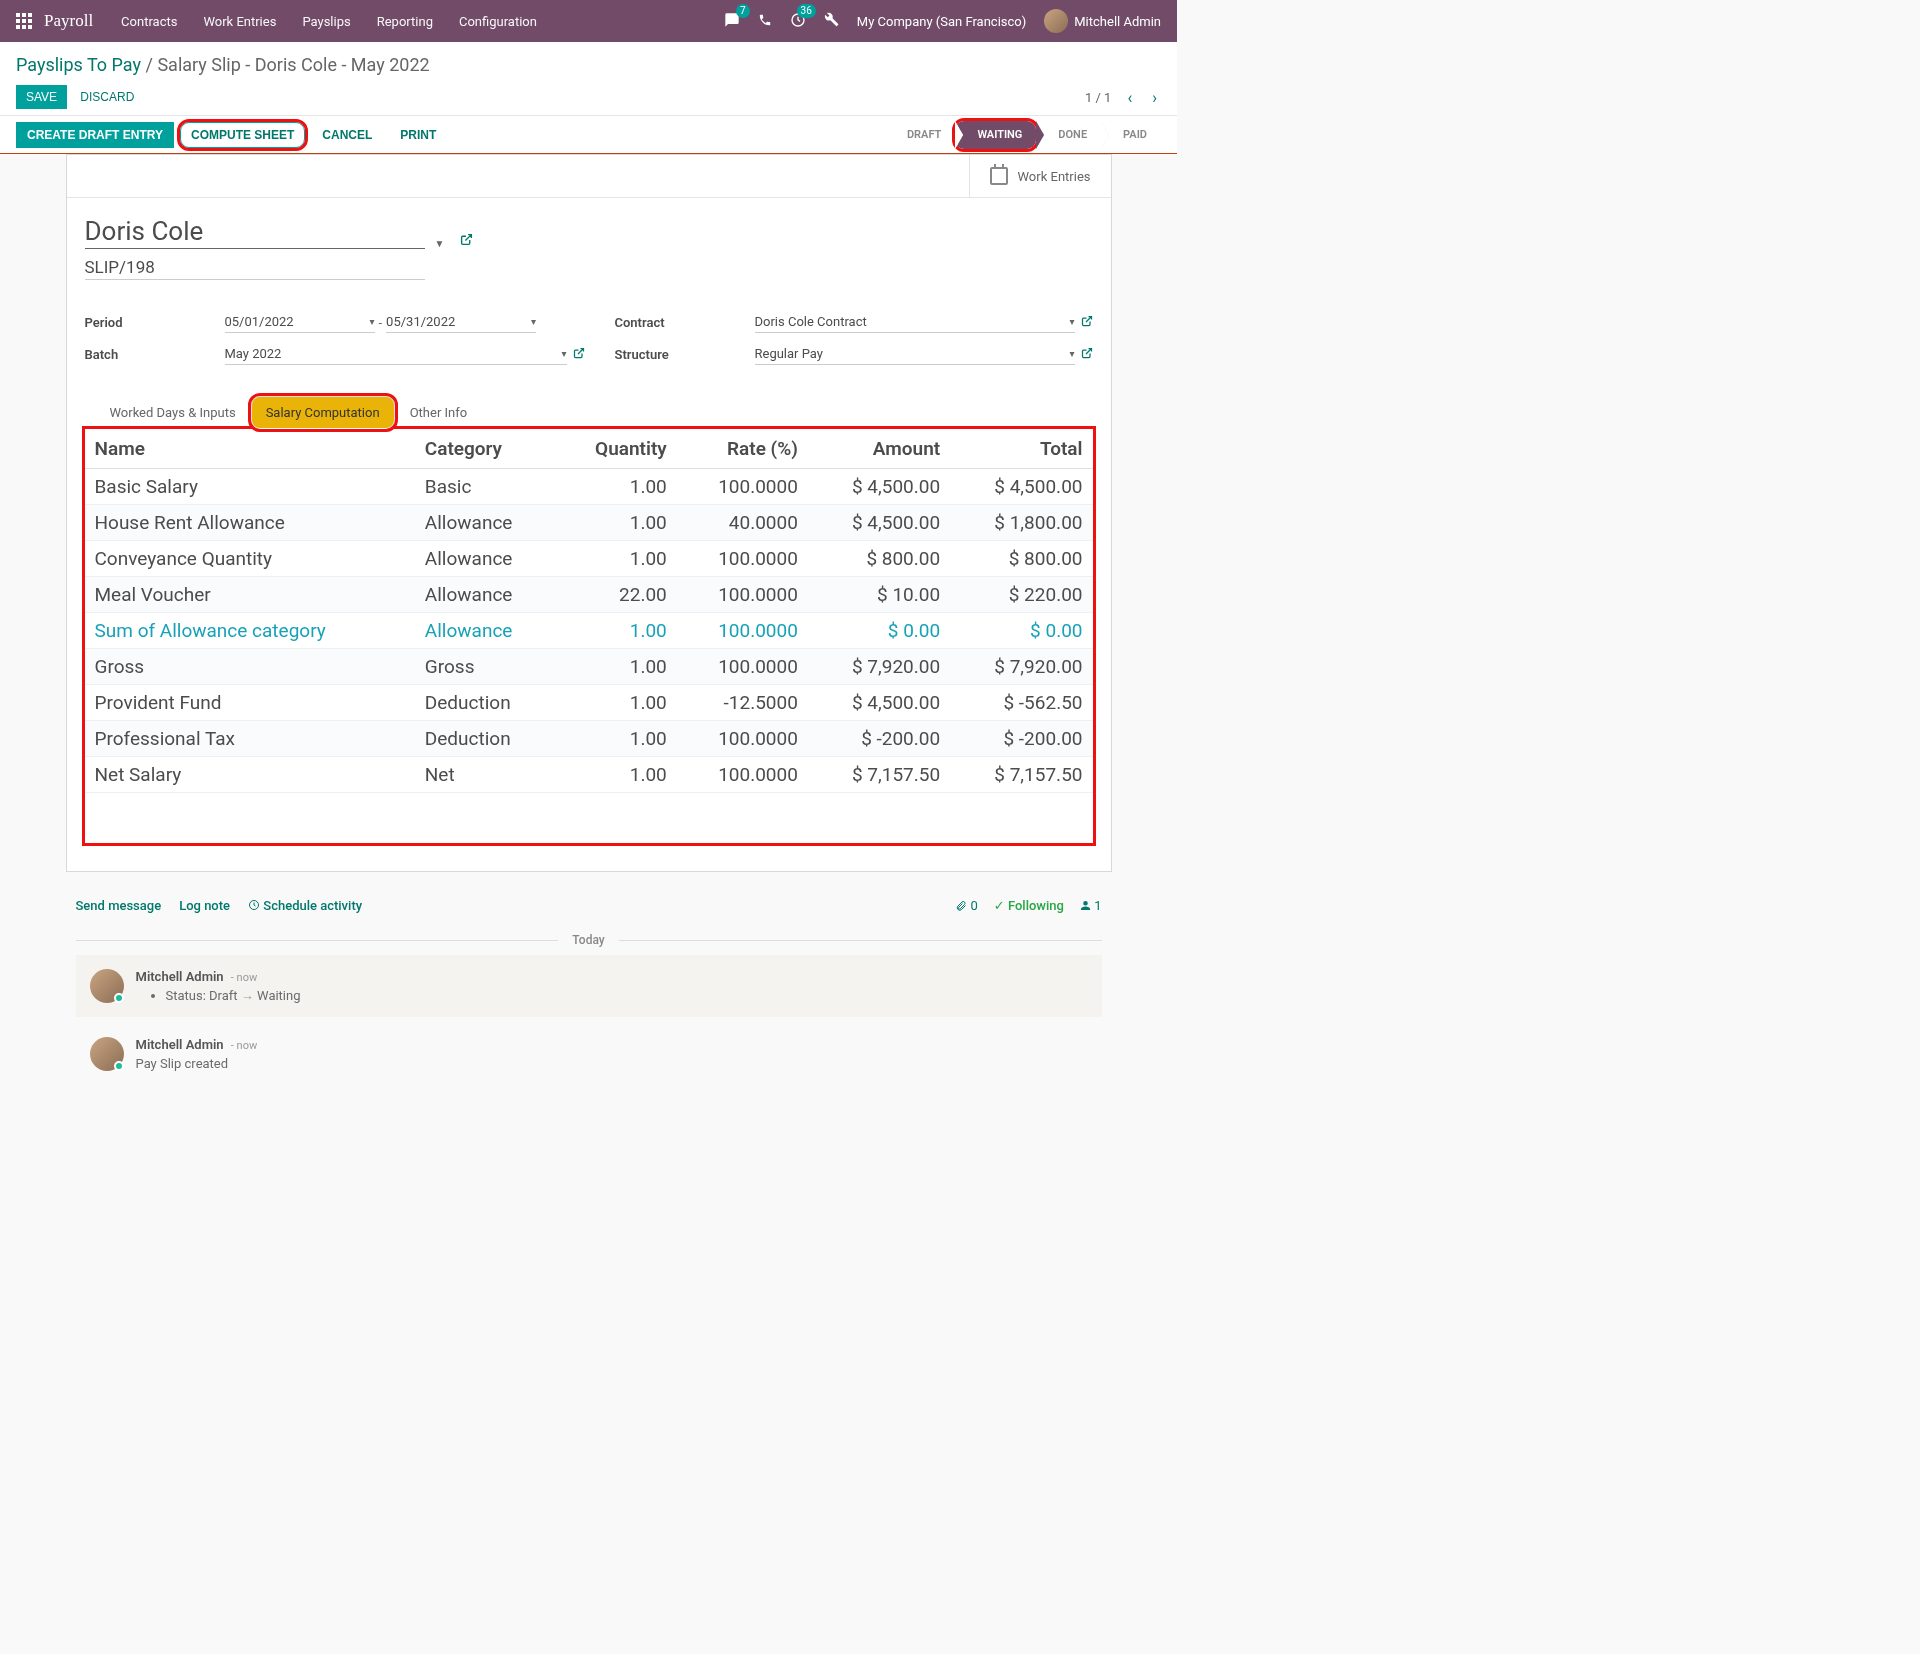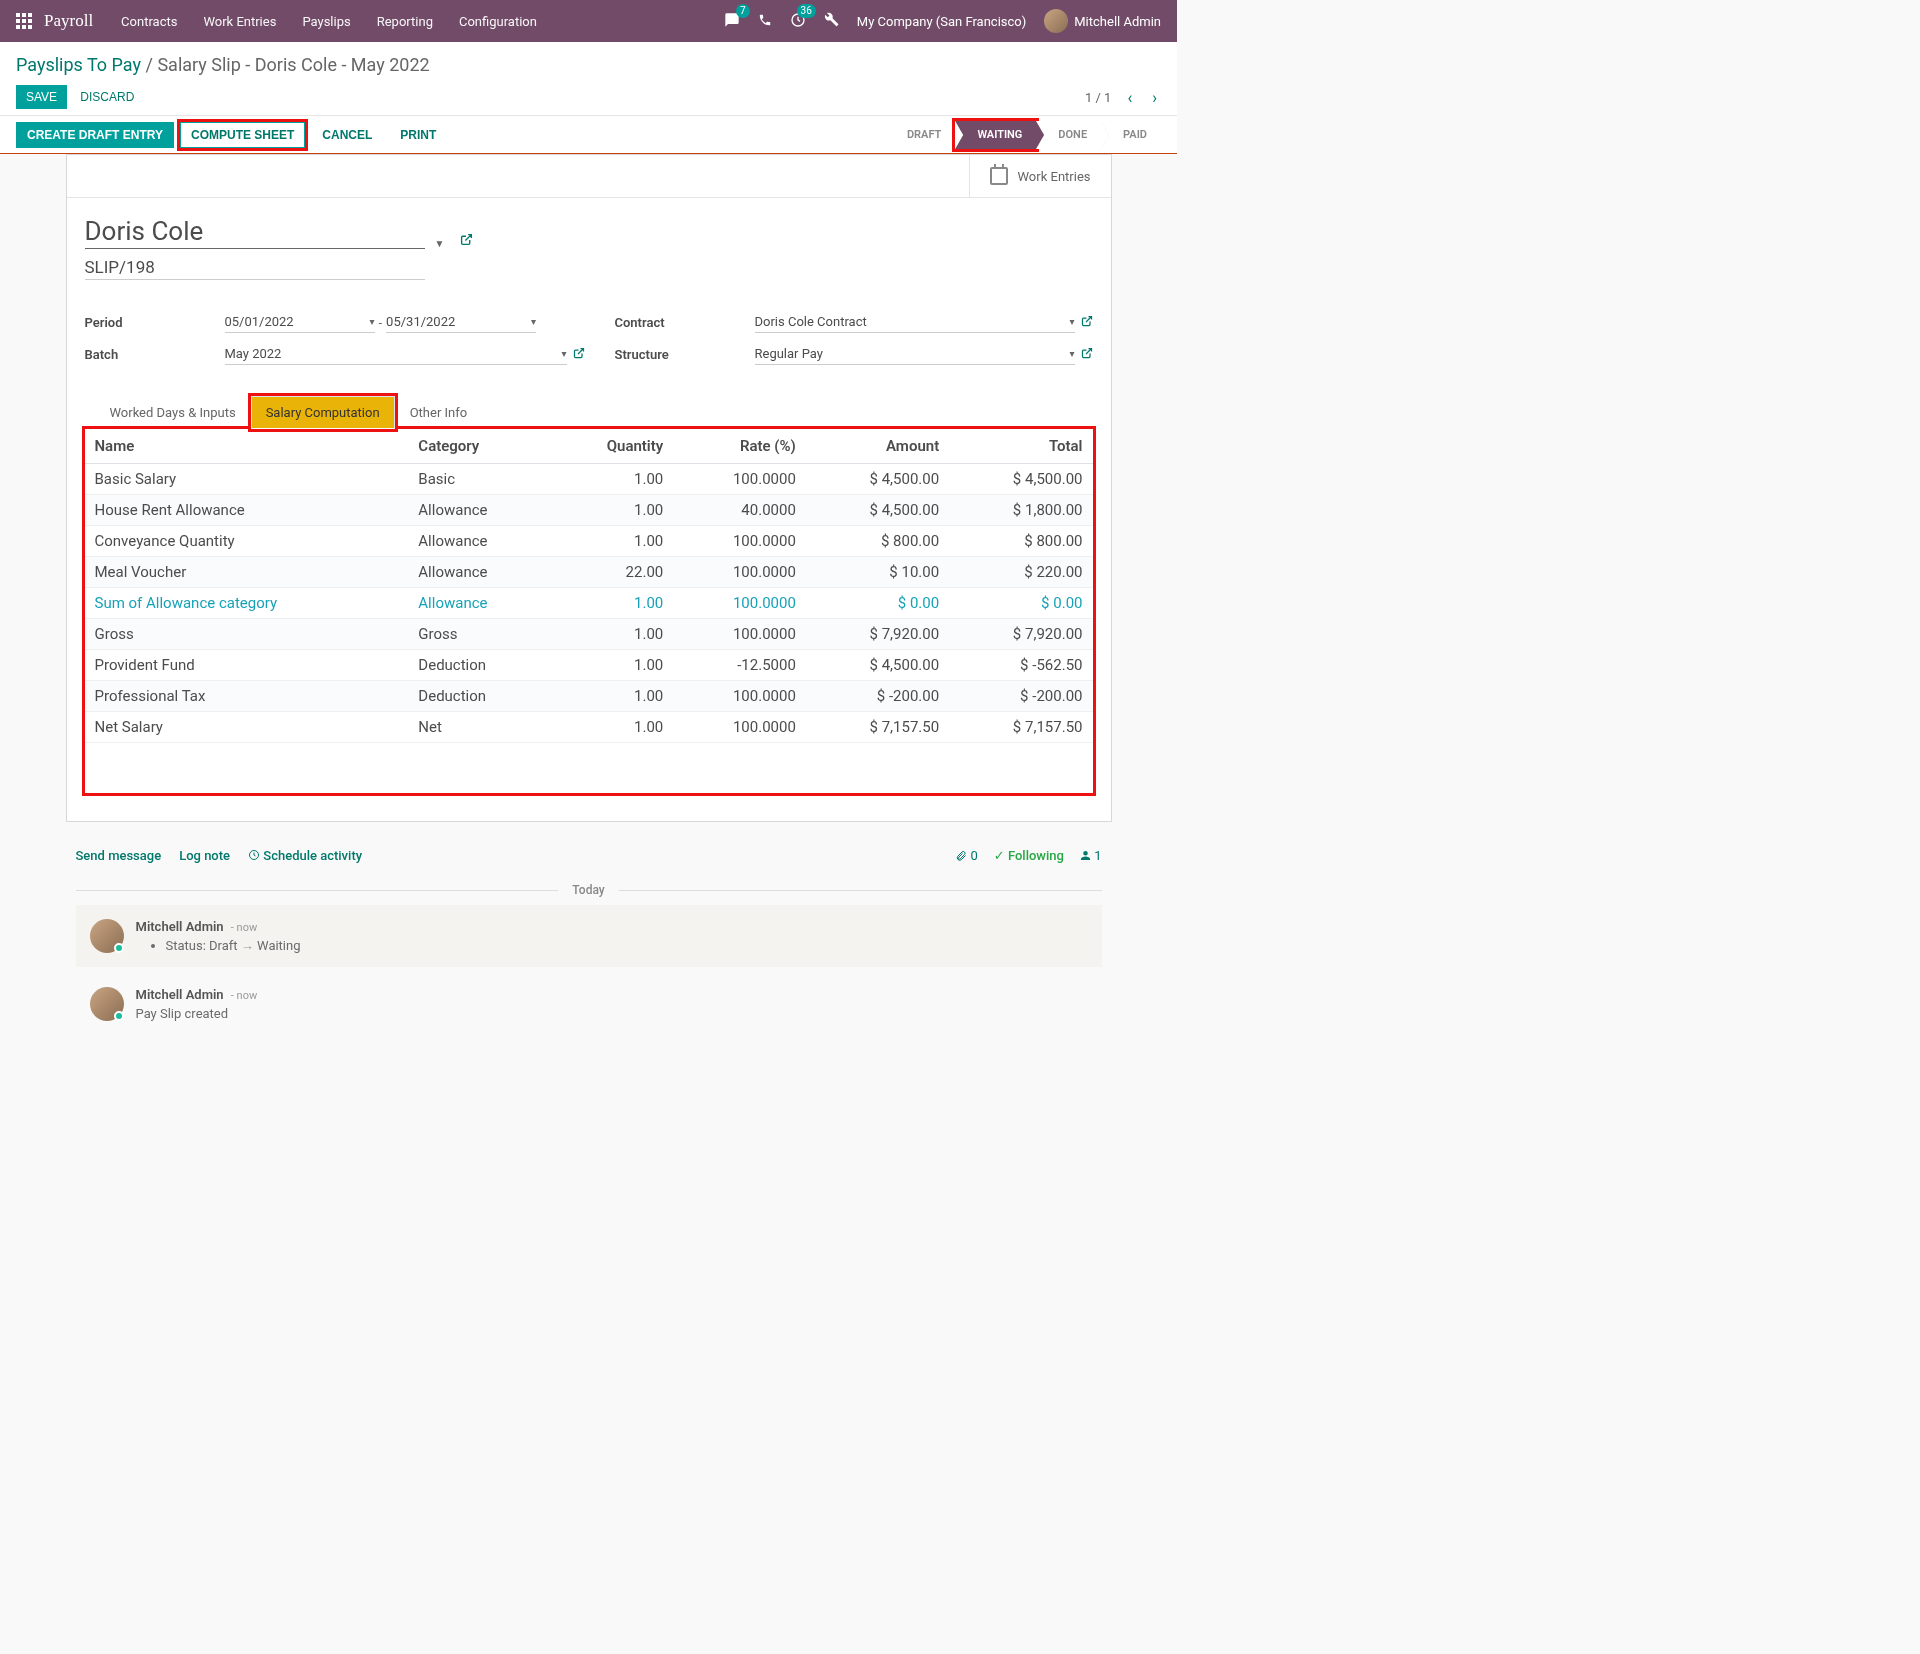--- a/index.html
+++ b/index.html
@@ -42,21 +42,21 @@
 .pager { display:flex; align-items:center; gap:12px; color:#666; font-size:13px;}
 .pager-arrow { color:#00786b; cursor:pointer; font-size:16px; padding:0 4px;}
 
 
 .status-bar { background:#fff; border-bottom:1px solid #c2410c; display:flex; align-items:center; padding:0 16px; height:38px; justify-content:space-between;}
 .status-left { display:flex; gap:6px;}
 .sbtn { padding:5px 10px; font-size:12px; font-weight:600; cursor:pointer; border:1px solid transparent;}
 .sbtn.filled{ background:#00a09d; color:#fff;}
 .sbtn.outlined{ background:#fff; color:#00786b; border:1px solid #00a09d;}
 .sbtn.plain{ background:transparent; color:#00786b;}
-.hl-red{ outline:3px solid #e11;}
+.hl-red{ outline:3px solid #e11;border-radius:9px;}
 .status-right{ display:flex; align-items:center;}
 .chevron-step{position:relative;display:flex;align-items:center;height:28px;padding:0 14px 0 22px;font-size:11px;font-weight:600;color:#888;background:#fff;}
 .chevron-step::before{content:"";position:absolute;left:0;top:0;border-top:14px solid transparent;border-bottom:14px solid transparent;border-left:8px solid #dee2e6;}
 .chevron-step::after{content:"";position:absolute;right:-8px;top:0;z-index:1;border-top:14px solid transparent;border-bottom:14px solid transparent;border-left:8px solid #fff;}
 .chevron-step.first::before{display:none;}
 .chevron-step.active{background:#714b67;color:#fff;}
 .chevron-step.active::after{border-left-color:#714b67;}
 
 
 .sheet-wrap{ max-width:1046px; margin:0 auto; padding:0;}
@@ -78,21 +78,21 @@
 .finput{flex:1;border:none;border-bottom:1px solid #ccc;font-size:13px;padding:3px 0;display:flex;align-items:center;justify-content:space-between;}
 .period-inputs{display:flex;align-items:center;gap:4px;}
 .period-inputs .finput{width:150px;flex:none;}
 .dash{color:#666;}
 
 
 .tabs{display:flex;border-bottom:1px solid #dee2e6;margin-top:20px;padding-left:10px;}
 .tab{padding:8px 14px;font-size:13px;color:#666;cursor:pointer;border:1px solid transparent;position:relative;top:1px;}
 .tab.active{border:1px solid #dee2e6;border-bottom:1px solid #fff;background:#eab308;color:#333;}
 
-.tbl{width:100%;border-collapse:collapse;font-size:15px;}
+.tbl{width:100%;border-collapse:collapse;font-size:19px;}
 .tbl th{text-align:left;font-weight:600;padding:8px 10px;border-bottom:1px solid #dee2e6;color:#4c4c4c;}
 .tbl th.num,.tbl td.num{text-align:right;}
 .tbl td{padding:6px 10px;border-bottom:1px solid #eef0f2;}
 .tbl tr.link-row td{color:#17a2b8;}
 .tbl tr:nth-child(even){background:#fafbfc;}
 .table-hl{outline:3px solid #e11;padding-bottom:50px;}
 
 
 .chatter{max-width:1046px;margin:20px auto 40px;padding:0 10px;}
 .chatter-top{display:flex;justify-content:space-between;align-items:center;padding:6px 0 12px;}

